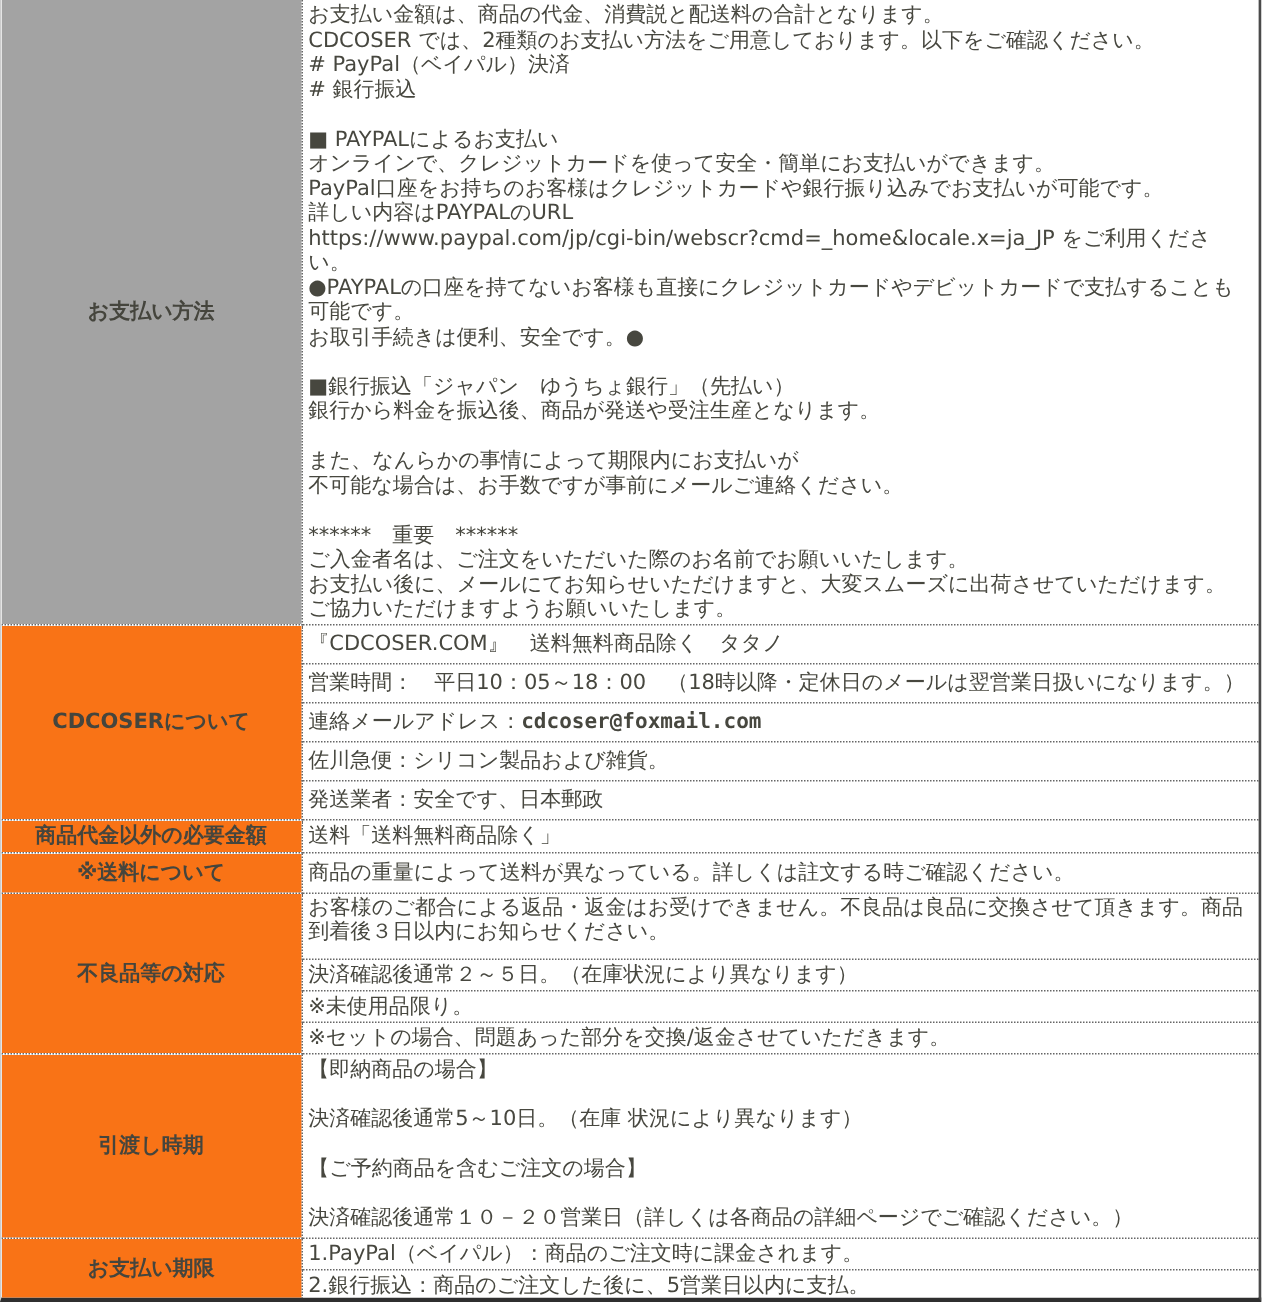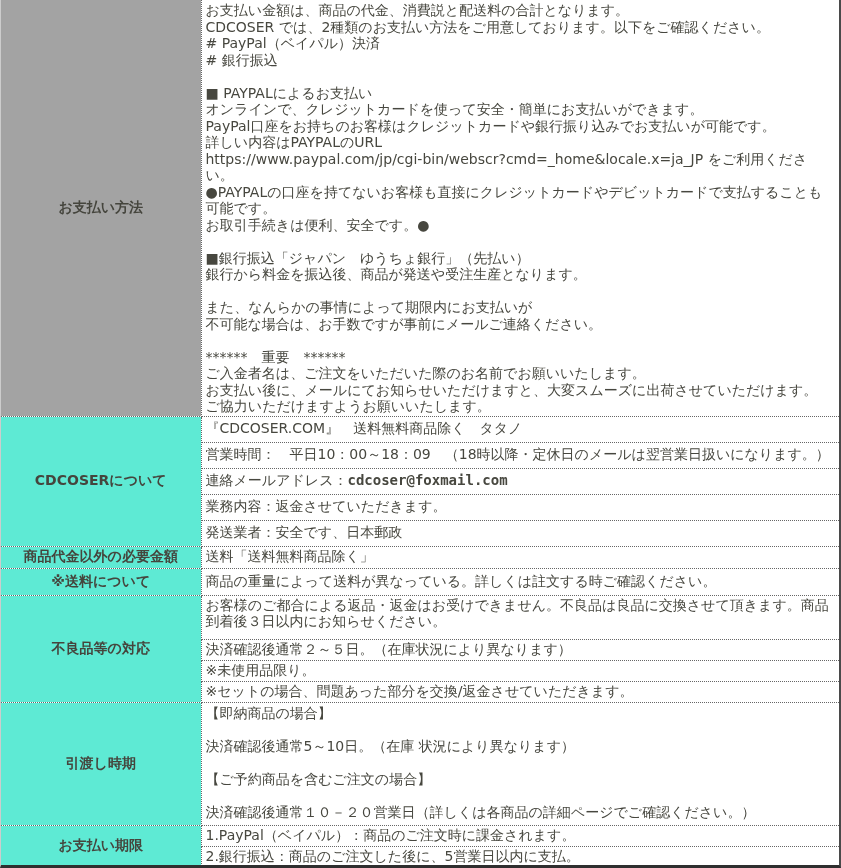--- a/index.html
+++ b/index.html
@@ -23,21 +23,21 @@
   col.c-hdr { width: 200px; }
   th, td {
     border: 1px dotted #666666;
     font-size: 14px;
     color: #47473f;
     padding: 1px 4px;
     box-sizing: border-box;
     overflow: hidden;
   }
   th.hdr {
-    background: #5eead4;
+    background: #f97316;
     font-weight: bold;
     text-align: center;
     vertical-align: middle;
     color: #45453d;
   }
   tr.r1 th.hdr { background: #a3a3a3; }
   td.content { background: #ffffff; text-align: left; vertical-align: middle; }
   td.multiline {
     white-space: pre-wrap;
     line-height: 16.5px;
@@ -97,29 +97,29 @@
 ご入金者名は、ご注文をいただいた際のお名前でお願いいたします。
 お支払い後に、メールにてお知らせいただけますと、大変スムーズに出荷させていただけます。
 ご協力いただけますようお願いいたします。</td>
     </tr>
 
     <tr class="sub26">
       <th class="hdr" rowspan="5">CDCOSERについて</th>
       <td class="content">『CDCOSER.COM』　送料無料商品除く　タタノ</td>
     </tr>
     <tr class="sub26">
-      <td class="content">営業時間：　平日10：00～18：09　（18時以降・定休日のメールは翌営業日扱いになります。）</td>
+      <td class="content">営業時間：　平日10：05～18：00　（18時以降・定休日のメールは翌営業日扱いになります。）</td>
     </tr>
     <tr class="sub26">
       <td class="content">
         <span>連絡メールアドレス：</span><span class="email">cdcoser@foxmail.com</span>
       </td>
     </tr>
     <tr class="sub26">
-      <td class="content">業務内容：返金させていただきます。</td>
+      <td class="content">佐川急便：シリコン製品および雑貨。</td>
     </tr>
     <tr class="sub26">
       <td class="content">発送業者：安全です、日本郵政</td>
     </tr>
 
     <tr class="r3">
       <th class="hdr">商品代金以外の必要金額</th>
       <td class="content">送料「送料無料商品除く」</td>
     </tr>
 

